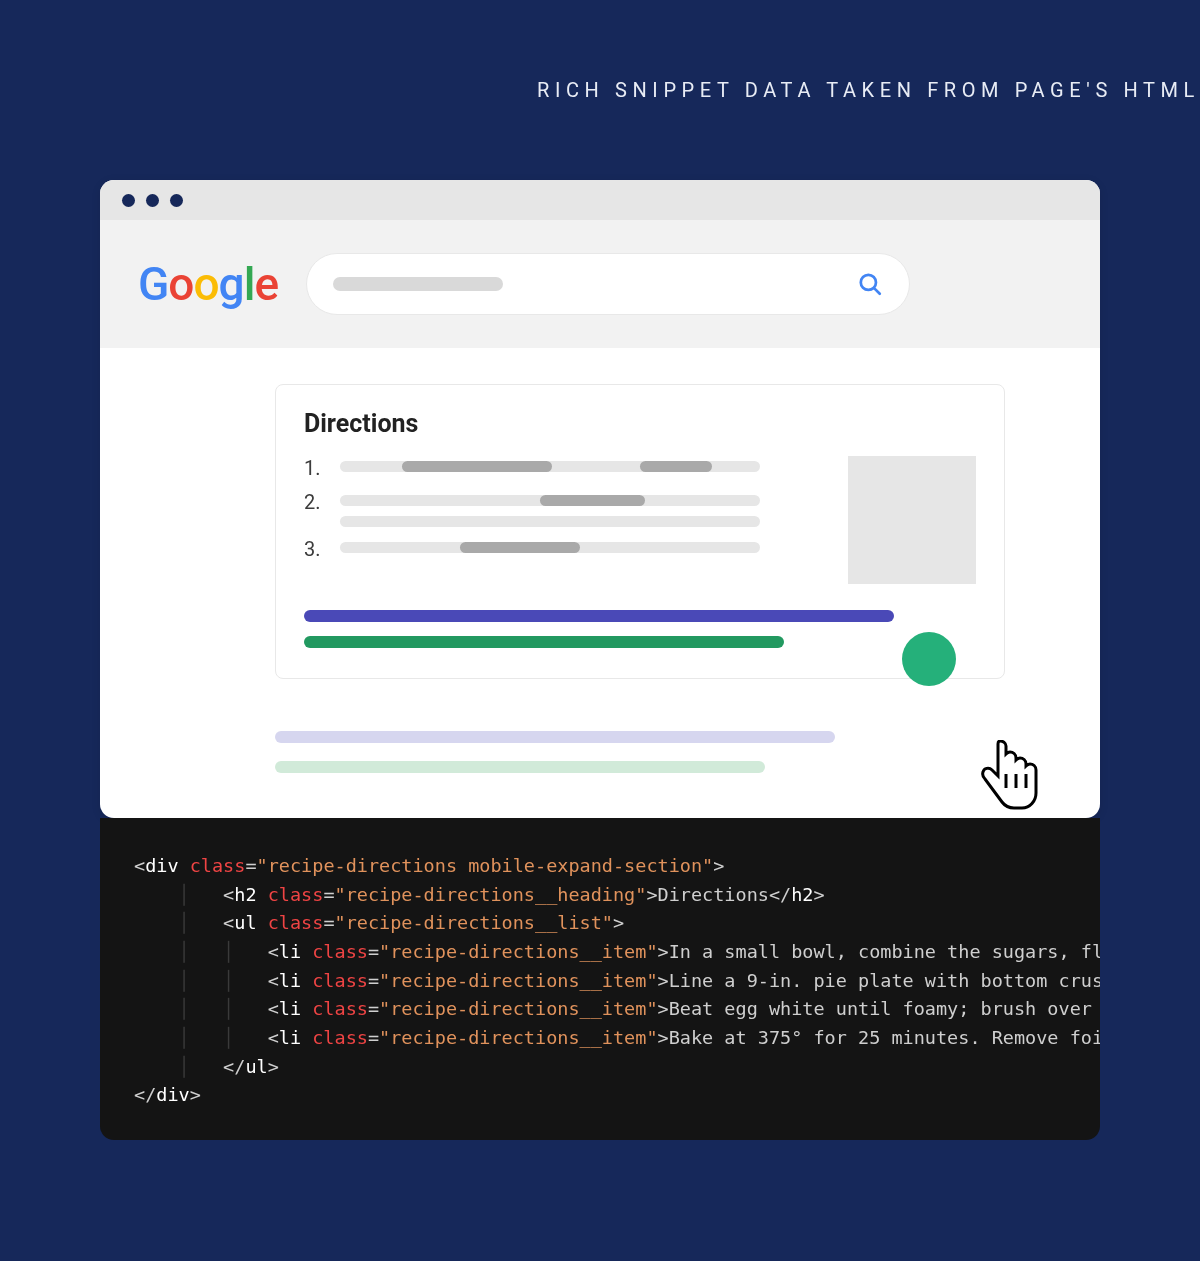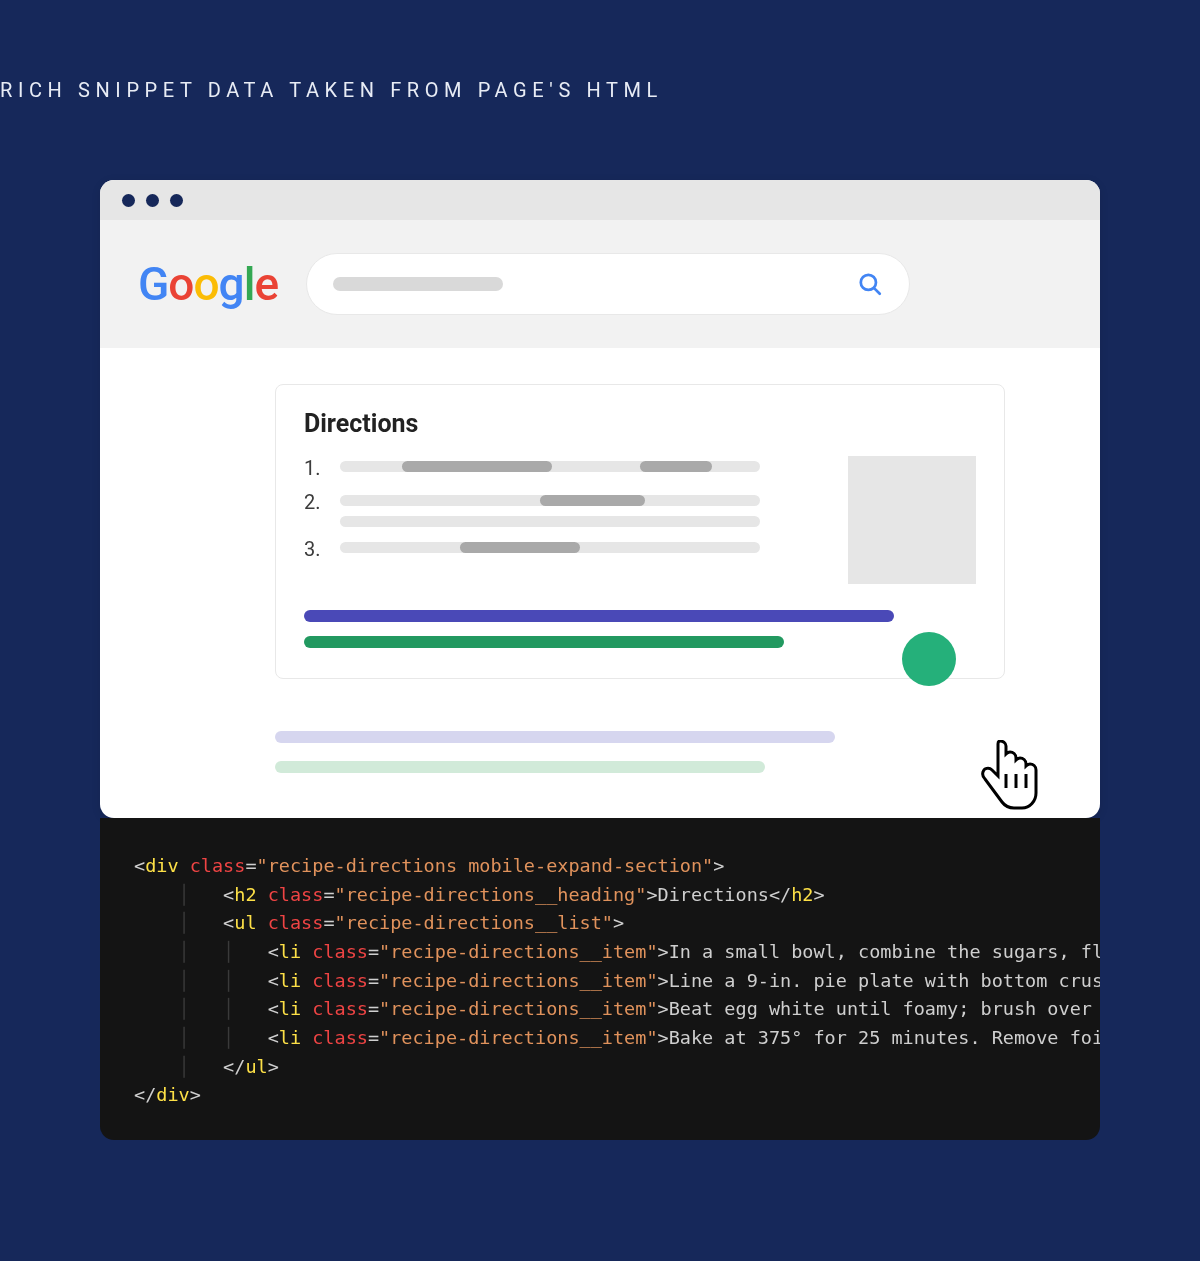--- a/index.html
+++ b/index.html
@@ -6,21 +6,21 @@
   body {
     background: #16285a;
     font-family: -apple-system, BlinkMacSystemFont, "Segoe UI", Roboto, Arial, sans-serif;
     width: 1200px;
     height: 1261px;
     position: relative;
     overflow: hidden;
   }
   .page-title {
     color: #e8ecf5;
-    text-align: left;
+    text-align: right;
     letter-spacing: 0.28em;
     font-size: 20px;
     font-weight: 400;
     padding-top: 78px;
   }
   .browser-window {
     position: absolute;
     left: 100px;
     top: 180px;
     width: 1000px;
@@ -112,21 +112,21 @@
     overflow:hidden;
   }
   pre.code {
     font-family: "SF Mono", Menlo, Consolas, monospace;
     font-size: 18.5px;
     line-height: 1.55;
     color:#cfcfcf;
     white-space: pre;
   }
   .tk-punc  { color:#cfcfcf; }
-  .tk-tag   { color:#fde047; }
+  .tk-tag   { color:#ffffff; }
   .tk-attr  { color:#ef4444; }
   .tk-str   { color:#e0925c; }
   .tk-text  { color:#cfcfcf; }
   .guide    { color:#3a3a3a; }
 </style>
 </head>
 <body>
 
 <div class="page-title">RICH SNIPPET DATA TAKEN FROM PAGE'S HTML</div>
 

